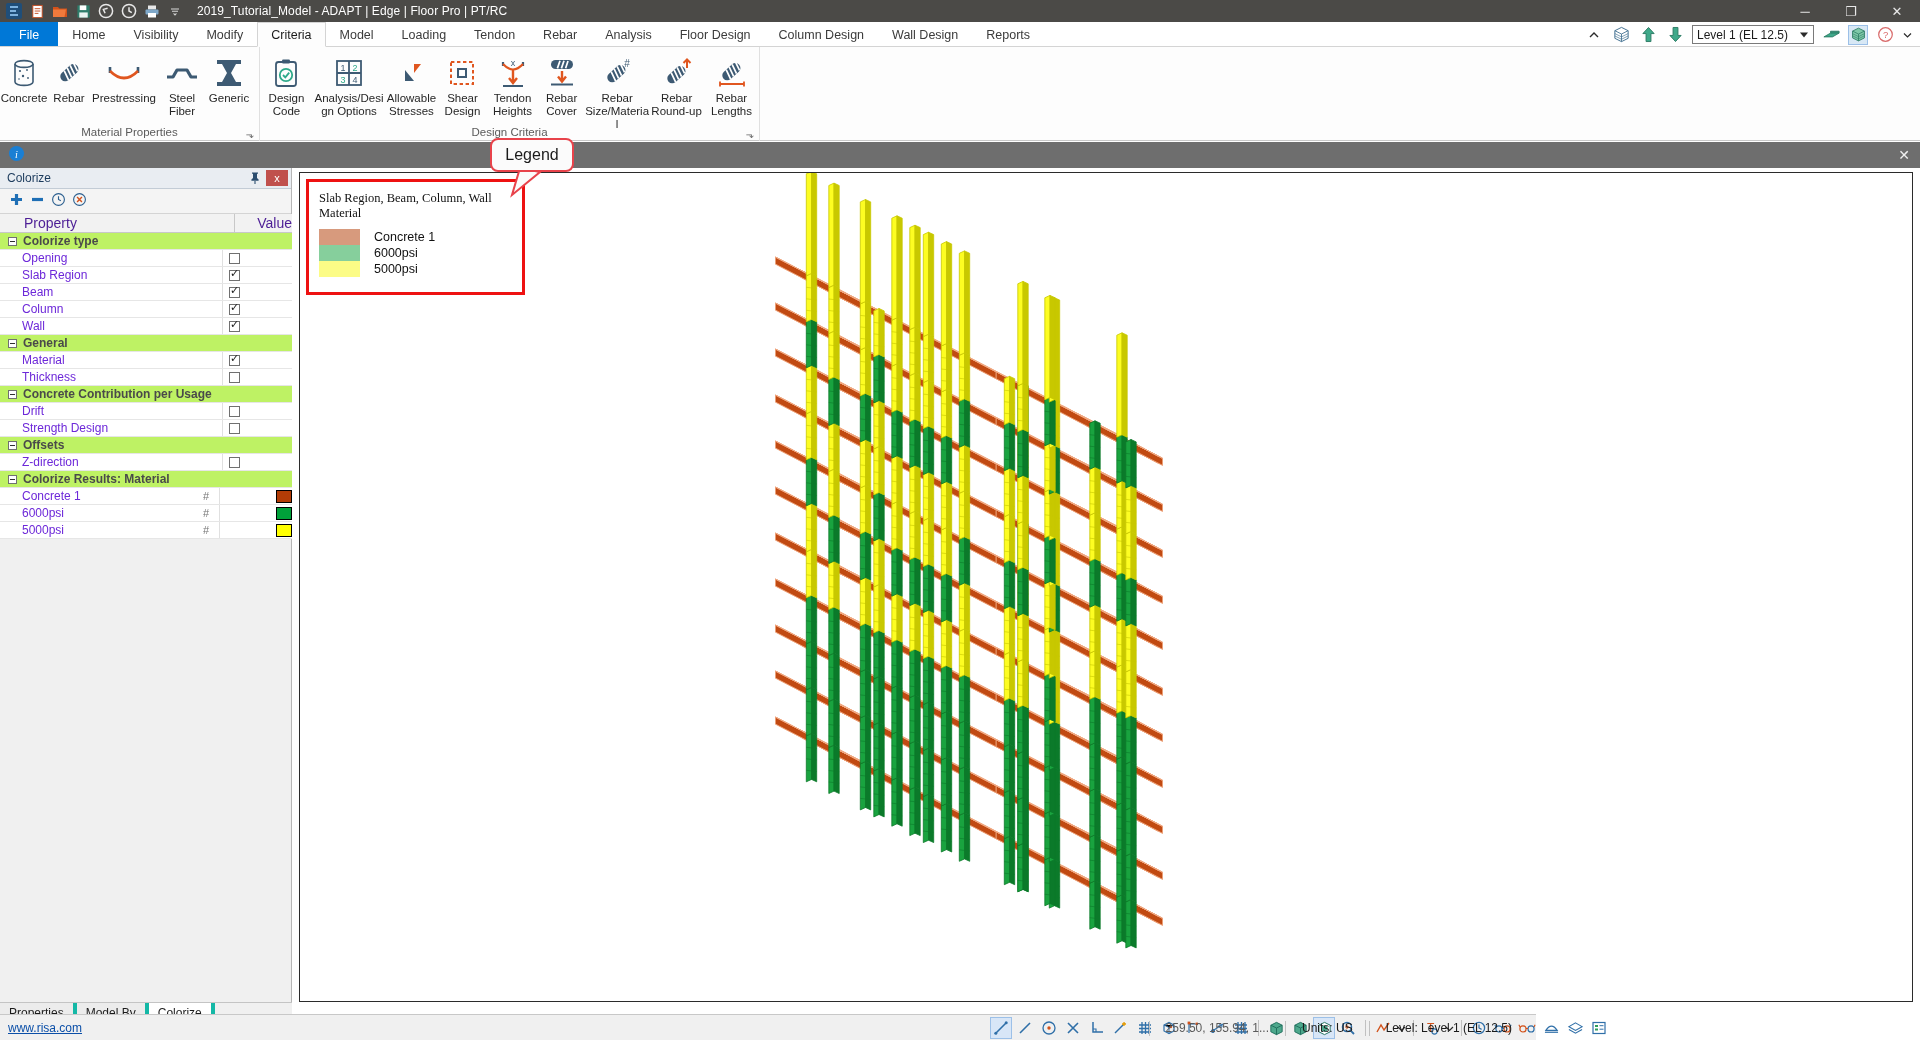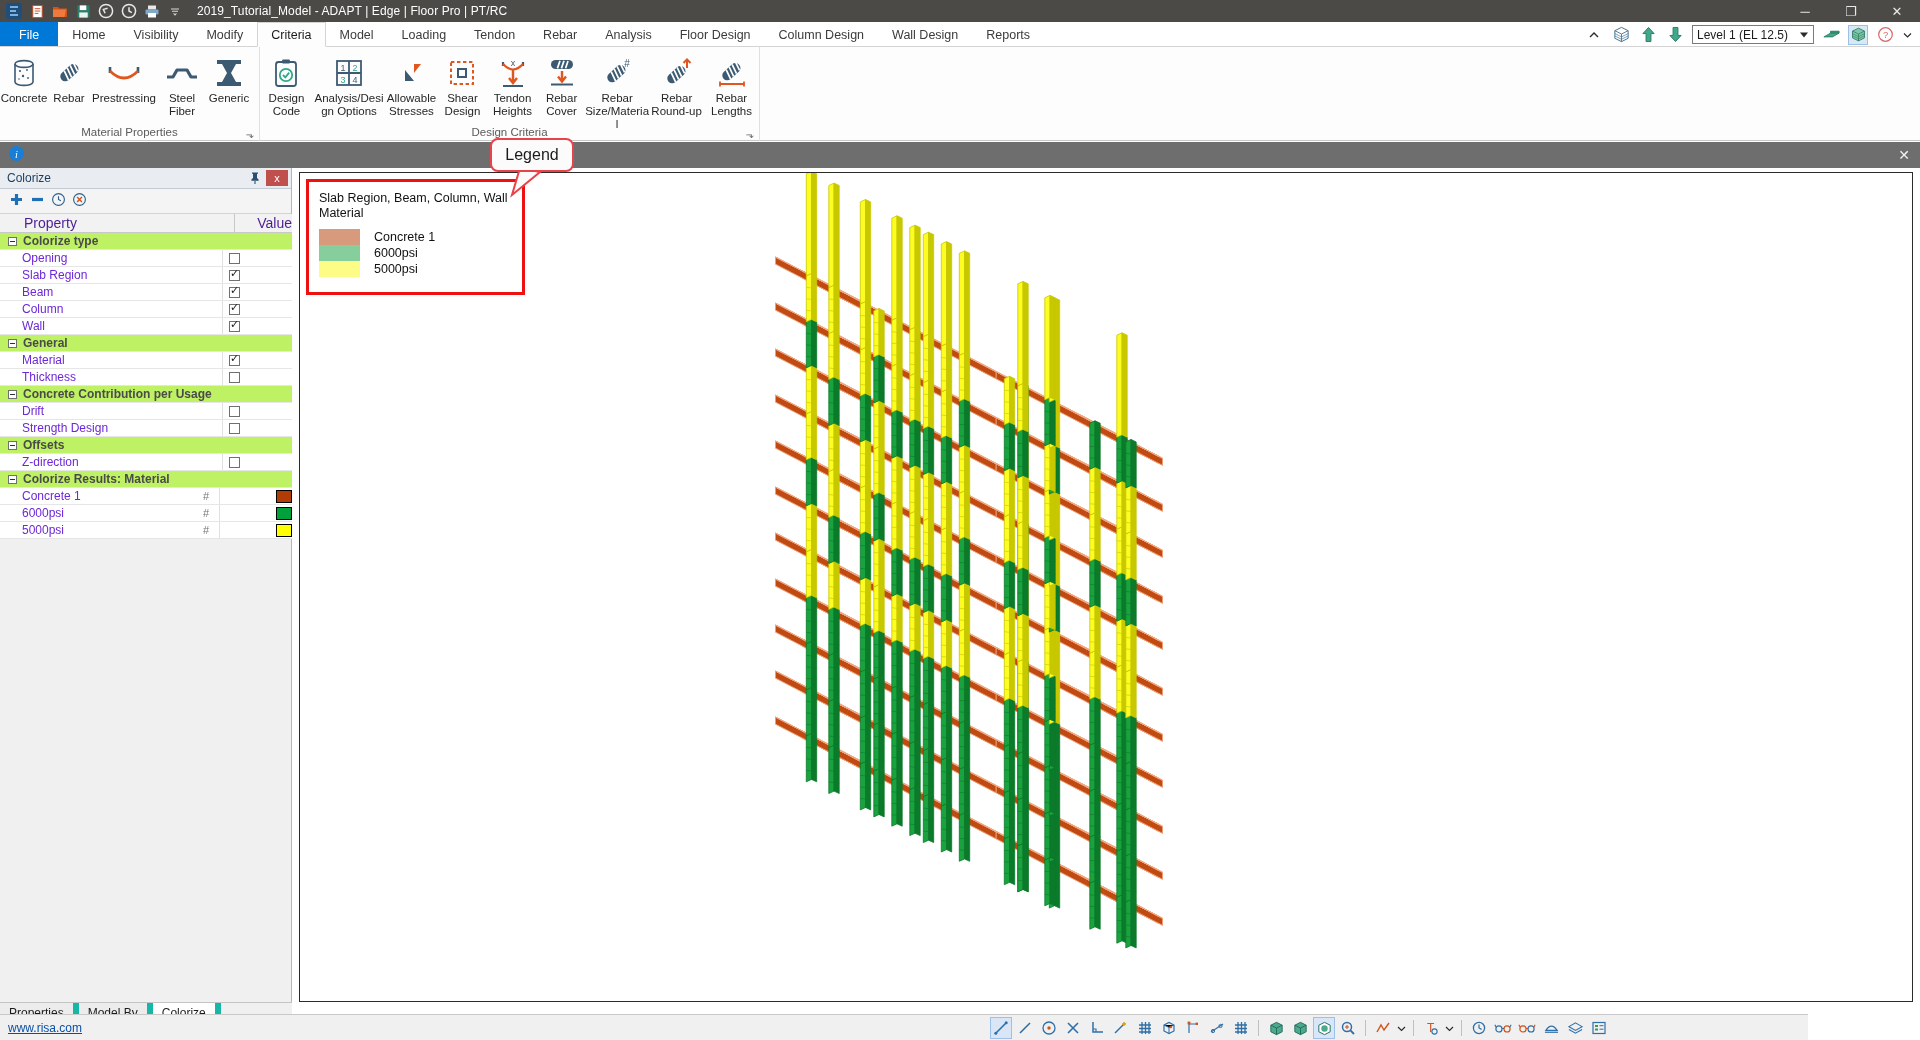--- a/index.html
+++ b/index.html
@@ -158,59 +158,59 @@
   .swatch { width: 16px; height: 13px; border: 1px solid #000; margin-left: 50px; }
 
   
   #lp-tabs {
     position: absolute; left: 0; top: 1002px; width: 292px; height: 20px;
     background: #f0f0f0; border-top: 1px solid #c4c4c4;
     display: flex; align-items: stretch;
   }
   .lptab {
     padding: 0 9px; font-size: 12px; color: #1b1b1b;
-    display: flex; align-items: center; border-right: 6px solid #14b8a6;
+    display: flex; align-items: center; border-right: 4px solid #14b8a6;
     background: #ececec;
   }
   .lptab.active { background: #ffffff; }
 
   
   #canvas {
     position: absolute; left: 299px; top: 172px; width: 1614px; height: 830px;
     background: #ffffff; border: 1px solid #2b2b2b;
     overflow: hidden;
   }
   
   #legendbox {
     position: absolute; left: 6px; top: 6px; width: 219px; height: 116px;
     background: #ffffff; border: 3px solid #ee1111;
     padding: 9px 10px;
   }
   #legendbox .ltitle {
-    font-size: 12.5px; color: #111; line-height: 15px;
+    font-size: 12.5px; color: #111; line-height: 15px; font-family: Liberation Serif, serif;
   }
   #legendbox .lrows { margin-top: 8px; }
   .lrow { display: flex; align-items: center; height: 16px; }
   .lrow .sw { width: 41px; height: 16px; flex: none; }
   .lrow .lb { font-size: 12.5px; color: #111; margin-left: 14px; line-height: 16px; }
 
   
   #callout {
     position: absolute; left: 490px; top: 138px; width: 84px; height: 34px;
     background: #fbfbfb; border: 2px solid #e8434b; border-radius: 8px;
     display: flex; align-items: center; justify-content: center; z-index: 40;
   }
   #callout .ctext { font-size: 16px; color: #1b1b1b; }
   #callout-tail {
     position: absolute; left: 0px; top: 0px; z-index: 39;
   }
 
   
   #statusbar {
-    position: absolute; left: 0; top: 1014px; width: 1808px; height: 26px;
+    position: absolute; left: 0; top: 1014px; width: 1536px; height: 26px;
     background: #f0f0f0; border-top: 1px solid #c8c8c8;
     display: flex; align-items: center;
   }
   #status-left { font-size: 12px; margin-left: 8px; }
   #status-left a { color: #0b4fa8; }
   #status-tools {
     position: absolute; left: 990px; top: 0; height: 26px;
     display: flex; align-items: center; gap: 2px;
   }
   .stool {
@@ -2497,13 +2497,21 @@
     <span class="stool">
       <svg width="16" height="16" viewBox="0 0 16 16">
           <rect x="2" y="2.5" width="12" height="11" fill="none" stroke="#2f6fa8" stroke-width="1.2"></rect>
           <rect x="4" y="5" width="3" height="2" fill="#2e9e5b"></rect>
           <rect x="4" y="8.5" width="3" height="2" fill="#2e9e5b"></rect>
           <path d="M8.5 5.7h4M8.5 9.2h4" stroke="#2f6fa8" stroke-width="1"></path>
         </svg>
     </span>
   </div>
 
+  <div id="status-right">
+    <span class="vdiv"></span>
+    <span class="seg coords">259.50, 155.94, 1...</span>
+    <span class="vdiv"></span>
+    <span class="seg">Units: US</span>
+    <span class="vdiv"></span>
+    <span class="seg">Level: Level 1 (EL 12.5)</span>
+  </div>
 </div>
 
 </body></html>

